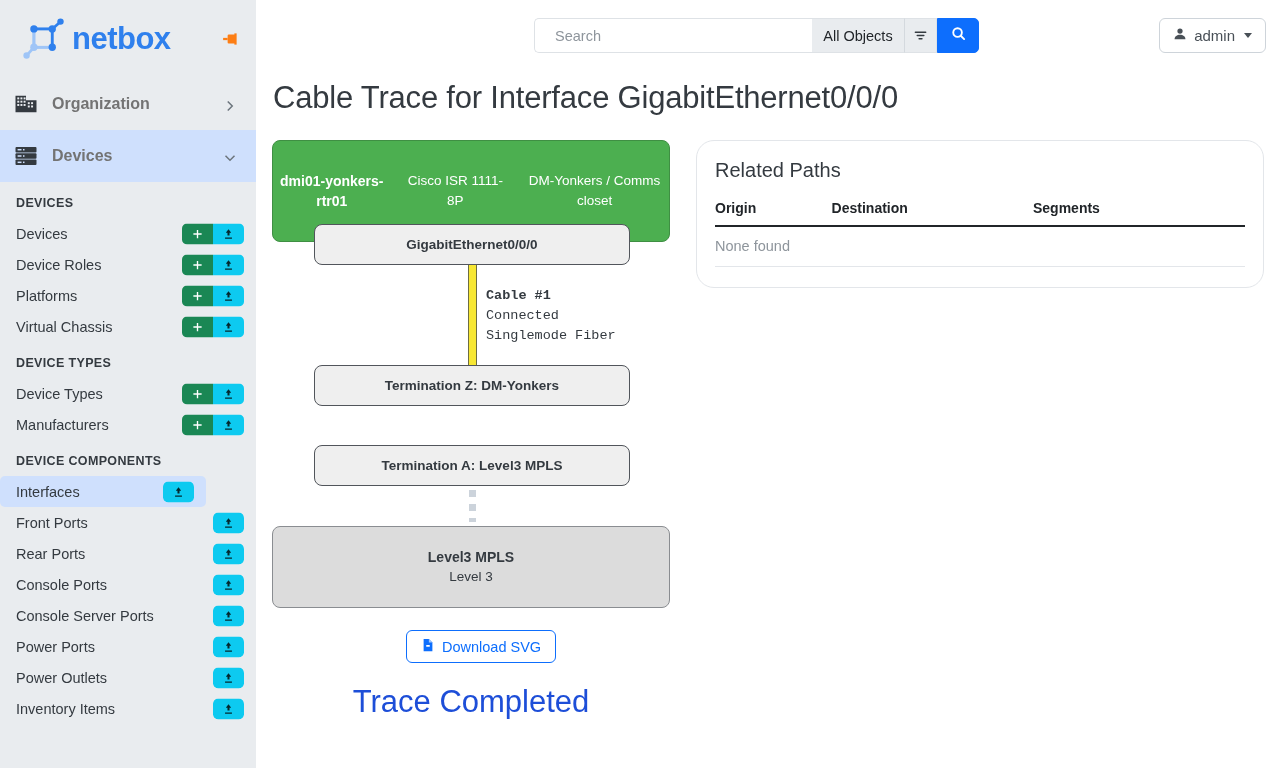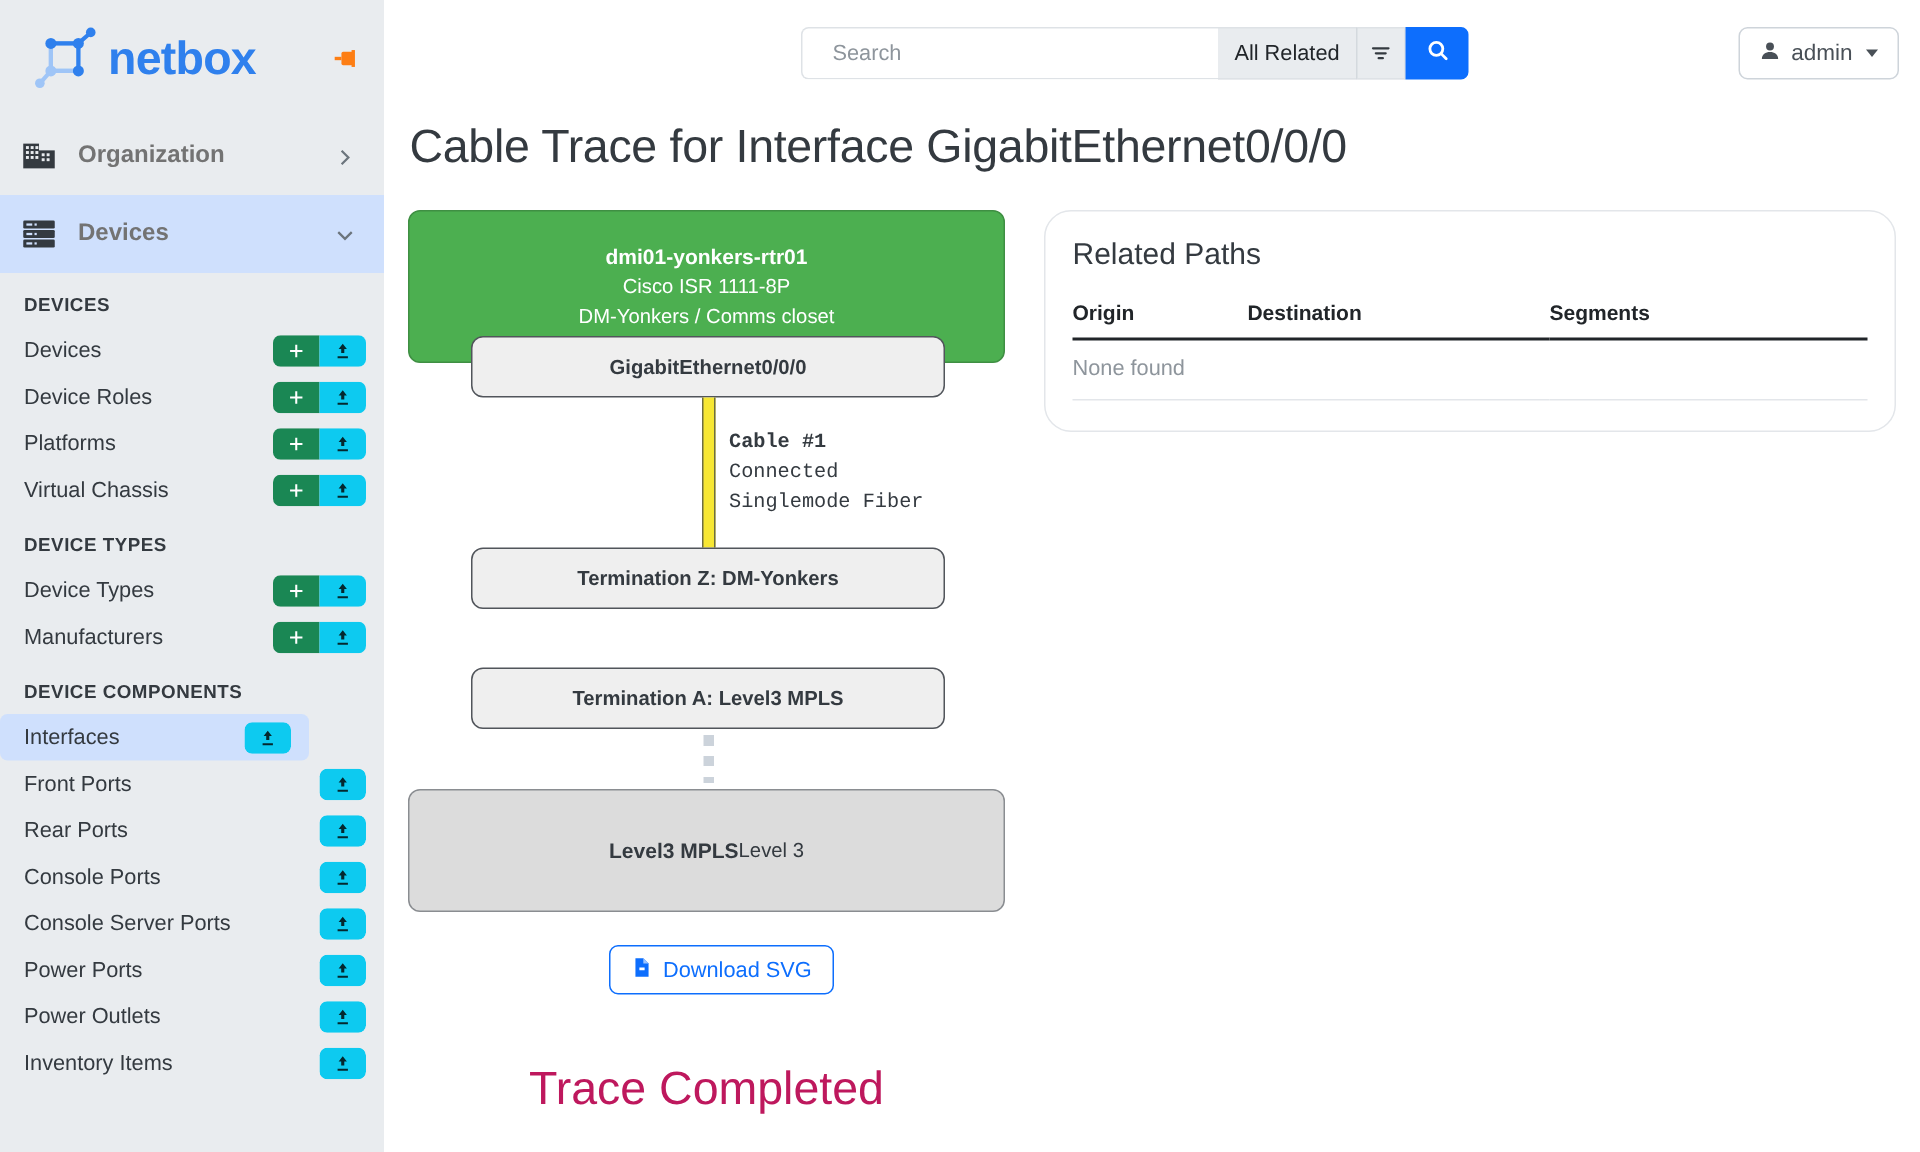--- a/index.html
+++ b/index.html
@@ -140,22 +140,23 @@
   #trace { position: absolute; left: 16px; top: 0; width: 400px; }
   .node {
     position: relative;
     border: 1px solid #51555b;
     border-radius: 8px;
     text-align: center;
   }
   .node-device {
     background: #4caf50; border-color: #3f8f43;
     width: 398px; height: 102px;
-    display: flex; flex-direction: column; align-items: center; justify-content: center;
+    display: flex; flex-direction: row; align-items: center; justify-content: center;
     color: #ffffff;
+    gap: 16px;
   }
   .node-device .nd-title { font-size: 14px; font-weight: 700; line-height: 20px; }
   .node-device .nd-sub { font-size: 13.5px; font-weight: 400; line-height: 20px; }
 
   .node-term {
     background: #efefef; border-color: #51555b;
     width: 316px; height: 41px; margin: 0 auto;
     display: flex; align-items: center; justify-content: center;
     font-size: 13.5px; font-weight: 700; color: #343a40;
   }
@@ -165,21 +166,21 @@
     width: 398px; height: 79px;
     display: flex; flex-direction: column; align-items: center; justify-content: center;
     color: #343a40;
   }
   .node-circuit .nc-title { font-size: 14px; font-weight: 700; line-height: 20px; }
   .node-circuit .nc-sub { font-size: 13.5px; font-weight: 400; line-height: 20px; }
 
   .node-provider {
     background: #dcdcdc; border-color: #8a8d91;
     width: 398px; height: 82px;
-    display: flex; flex-direction: row; align-items: center; justify-content: center;
+    display: flex; flex-direction: column; align-items: center; justify-content: center;
     color: #343a40;
   }
   .node-provider .np-title { font-size: 14px; font-weight: 700; line-height: 20px; }
   .node-provider .np-sub { font-size: 13.5px; font-weight: 400; line-height: 20px; }
 
   .cable-gap { position: relative; height: 100px; }
   .cable-line {
     position: absolute; left: 196px; top: 0;
     width: 9px; height: 100px;
     background: #f7e733;
@@ -204,22 +205,22 @@
   .dl-btn {
     display: inline-flex; align-items: center; gap: 7px;
     height: 33px; padding: 0 14px;
     border: 1px solid #0d6efd; border-radius: 6px;
     background: #ffffff; color: #0d6efd;
     font-size: 14.5px; cursor: pointer;
   }
   .dl-btn svg { width: 14px; height: 14px; }
 
   .trace-status {
-    margin-top: 45px; text-align: center; width: 398px;
-    font-size: 31px; color: #be185d; font-weight: 400;
+    margin-top: 21px; text-align: center; width: 398px;
+    font-size: 31px; color: #1d4ed8; font-weight: 400;
   }
 
   
   #related {
     position: absolute; left: 440px; top: 0;
     width: 568px;
     background: #ffffff;
     border: 1px solid #e3e6ea;
     border-radius: 18px;
     padding: 16px 18px 20px 18px;
@@ -503,21 +504,21 @@
         </span>
     </span>
   </div>
 </div>
 
 <div id="main">
 
   <div class="topbar">
     <div class="search-wrap">
       <input class="search-input" type="text" placeholder="Search" style="">
-      <div class="obj-select">All Related</div>
+      <div class="obj-select">All Objects</div>
       <div class="filter-btn">
         <svg viewBox="0 0 16 16" width="15" height="15" fill="none" stroke="#343a40" stroke-width="1.6" stroke-linecap="round">
           <line x1="2.5" y1="4.5" x2="13.5" y2="4.5"></line>
           <line x1="4.5" y1="8" x2="11.5" y2="8"></line>
           <line x1="6.5" y1="11.5" x2="9.5" y2="11.5"></line>
         </svg>
       </div>
       <div class="search-btn">
         <span>
           <svg viewBox="0 0 16 16" width="15" height="15" fill="none" stroke="#ffffff" stroke-width="2">

